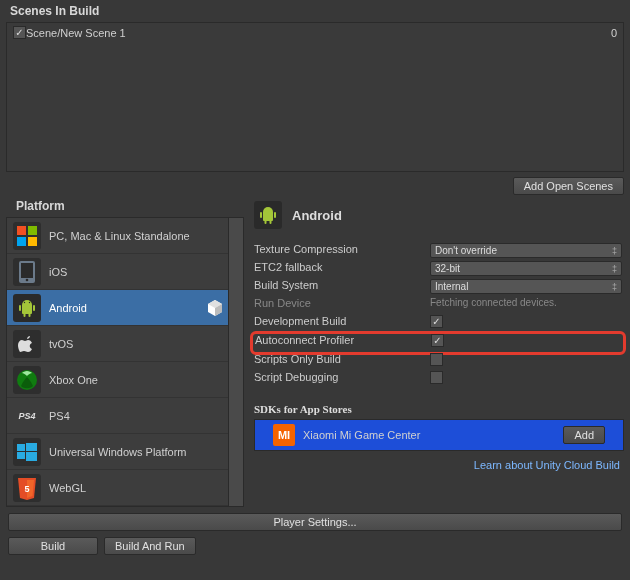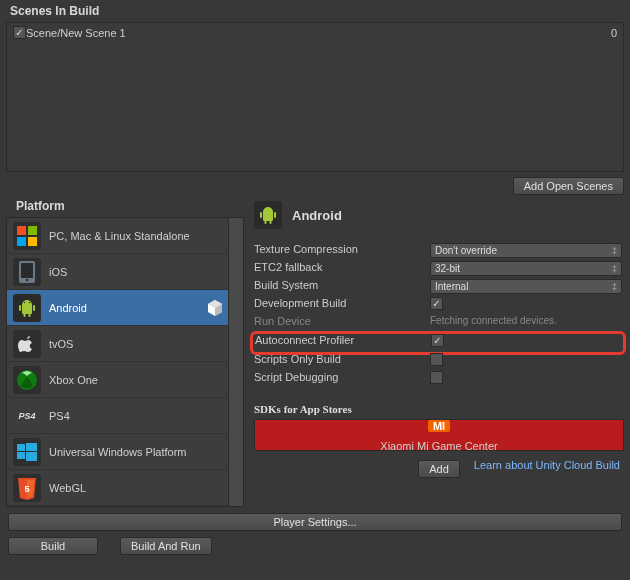--- a/index.html
+++ b/index.html
@@ -139,26 +139,25 @@
   .fetching { color:#888; font-size:10px; }
   .highlight-box {
     border: 3px solid #e33b2e;
     border-radius: 6px;
     padding: 0 2px;
     margin: -2px -2px -2px -4px;
   }
   .sdk-title { font-weight:bold; color:#ddd; padding: 6px 0 4px 0; font-family: Liberation Serif, serif; }
   .sdk-row {
     display:flex; align-items:center;
-    background:#b91c1c;
+    background:#1d4ed8;
     border:1px solid #2a2a2a;
     height: 32px;
     padding: 0 18px;
     gap: 8px;
-    flex-direction: column;
   }
   .sdk-icon {
     width: 22px; height: 22px;
     background: #f56300;
     color:#fff; font-weight:bold;
     font-size:11px;
     display:flex; align-items:center; justify-content:center;
     border-radius:2px;
   }
   .sdk-label { flex:1; }
@@ -167,21 +166,21 @@
     padding: 8px 4px 0 0;
   }
   .cloud-link a { color:#7db8ff; text-decoration:none; cursor:pointer; }
   .bottom-bar {
     display:flex;
     justify-content: space-between;
     padding: 6px 8px;
     gap: 6px;
     flex-direction: column;
   }
-  .bottom-right { display:flex; gap:22px; }
+  .bottom-right { display:flex; gap:6px; }
   .btn.wide { min-width: 90px; text-align:center; }
   
   svg { display:block; }
 </style>
 </head>
 <body>
 
 <div class="section-title">Scenes In Build</div>
 <div class="scenes-panel">
   <div class="scene-row">
@@ -317,26 +316,26 @@
           <span>32-bit</span>
         </span>
     </div>
     <div class="setting-row">
       <span class="setting-label">Build System</span>
       <span class="dropdown">
           <span>Internal</span>
         </span>
     </div>
     <div class="setting-row">
+      <span class="setting-label disabled">Run Device</span>
+      <span class="fetching">Fetching connected devices.</span>
+    </div>
+    <div class="setting-row">
       <span class="setting-label">Development Build</span>
       <span class="chk checked"></span>
-    </div>
-    <div class="setting-row">
-      <span class="setting-label disabled">Run Device</span>
-      <span class="fetching">Fetching connected devices.</span>
     </div>
     <div class="highlight-box">
       <div class="setting-row">
         <span class="setting-label">Autoconnect Profiler</span>
         <span class="chk checked"></span>
       </div>
     </div>
     <div class="setting-row">
       <span class="setting-label">Scripts Only Build</span>
       <span class="chk"></span>

